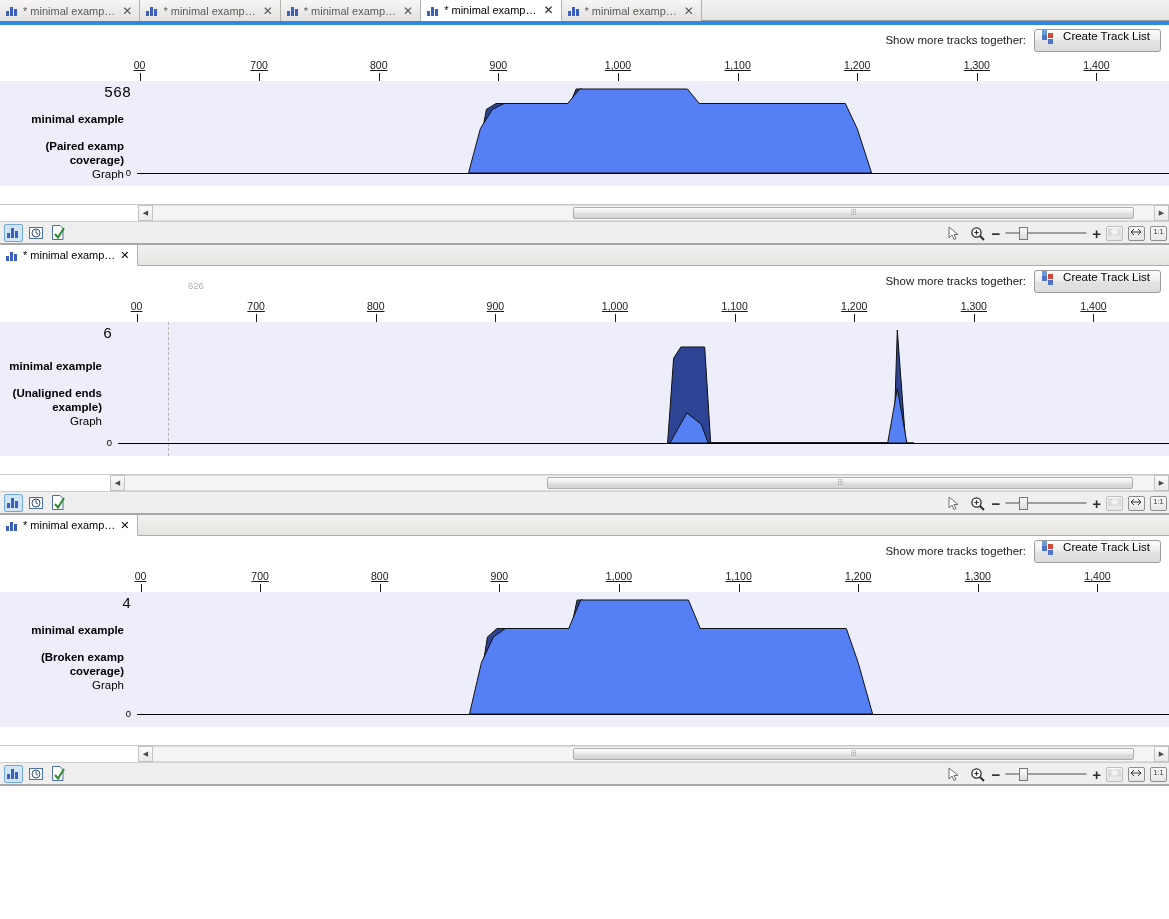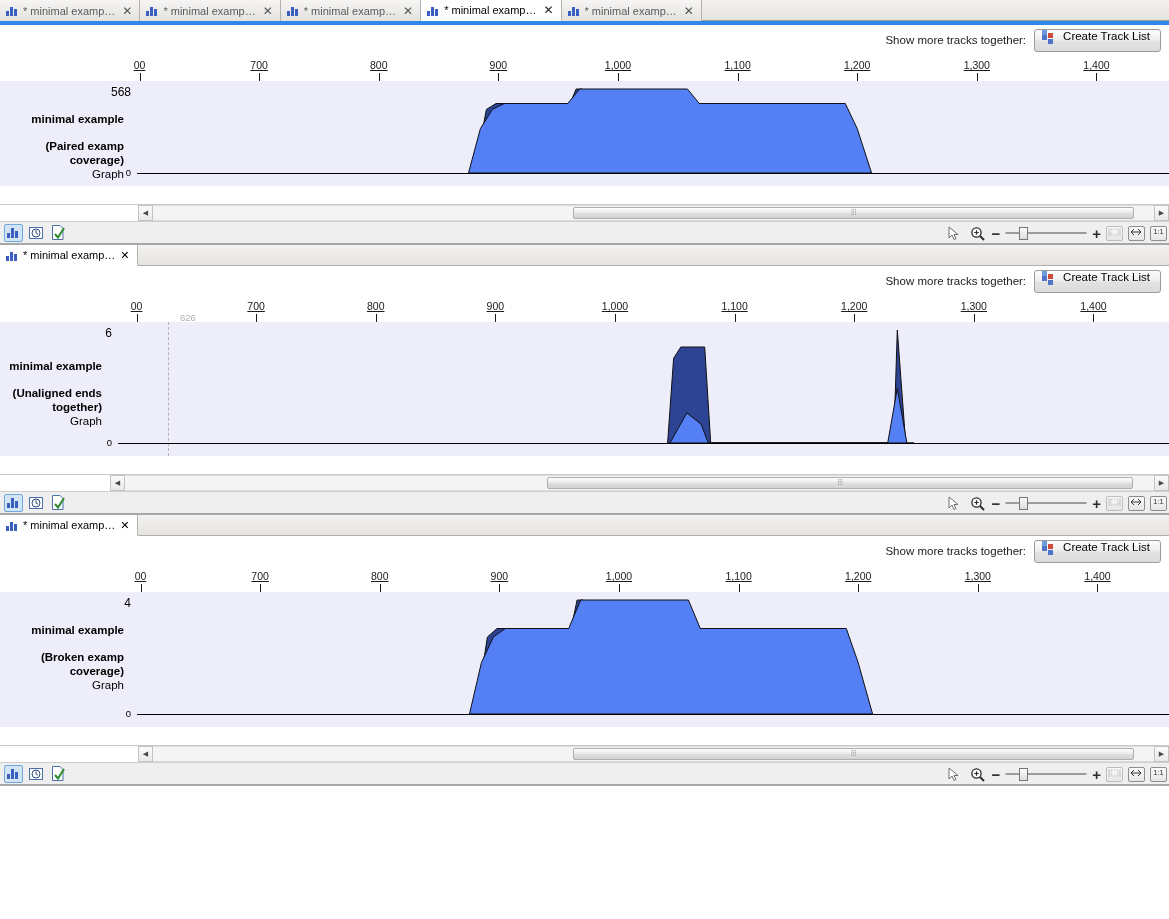--- a/index.html
+++ b/index.html
@@ -114,21 +114,21 @@
     text-align: right;
     padding-right: 6px;
     font-size: 11.5px;
     color: #000;
     z-index: 4;
     pointer-events: none;
   }
   .labelcol .tname { font-weight: bold; line-height: 14px; margin-top: 13px; }
   .labelcol .tkind { line-height: 14px; }
   .axmax {
-    position: absolute; right: 6px; font-size: 12px; color: #000;
+    position: absolute; right: 6px; font-size: 15px; color: #000; font-family: Liberation Mono, monospace;
   }
   .axmin {
     position: absolute; right: 6px; font-size: 9.5px; color: #000;
   }
   .baseline {
     position: absolute; height: 1px; background: #000;
   }
   .marker-line {
     position: absolute; top: 0; width: 0; border-left: 1px dashed #b3b3b3;
   }
@@ -479,27 +479,27 @@
       </div>
       <div class="graphwrap" style="height:134px;">
         <div class="marker-line" style="left:167.6012px;height:134px;"></div>
         <svg class="gsvg" width="1169" height="134">
           <polygon points="667.6,121.0 673.6,36.3 680.8,25.0 704.7,25.0 710.7,121.0 720.2,121.0 884.1,121.0 893.7,121.0 897.3,8.0 905.7,121.0 914.0,121.0" fill="#2D4494" stroke="#101010" stroke-width="1"></polygon>
           <polygon points="670.0,121.0 686.8,90.9 701.1,102.2 708.3,121.0 887.7,121.0 897.3,66.4 906.9,121.0" fill="#5580F5" stroke="#101010" stroke-width="1"></polygon>
         </svg>
         <div class="baseline" style="left:118px;right:0;top:121px;"></div>
         <div class="labelcol" style="left:0px;width:108px;top:24px;">
           <div class="tname">minimal example</div>
-          <div class="tname">(Unaligned ends together)</div>
+          <div class="tname">(Unaligned ends example)</div>
           <div class="tkind">Graph</div>
         </div>
         <div class="axmax" style="right:1057px;top:4px;">6</div>
         <div class="axmin" style="right:1057px;top:115px;">0</div>
       </div>
-      <div class="marker-lbl" style="position:absolute;left:180px;top:35px;margin-top:32px;">626</div>
+      <div class="marker-lbl" style="position:absolute;left:188px;top:35px;">626</div>
       <div style="height:18px;background:#ffffff;"></div>
       <div class="hscroll">
         <div style="width:110px;background:#ffffff;"></div>
         <div class="sb-arrow">◀</div>
         <div class="sb-track">
           <div class="sb-thumb" style="left:41%;width:57%;">
             <span class="sb-grip">⦙⦙⦙</span>
           </div>
         </div>
         <div class="sb-arrow">▶</div>

